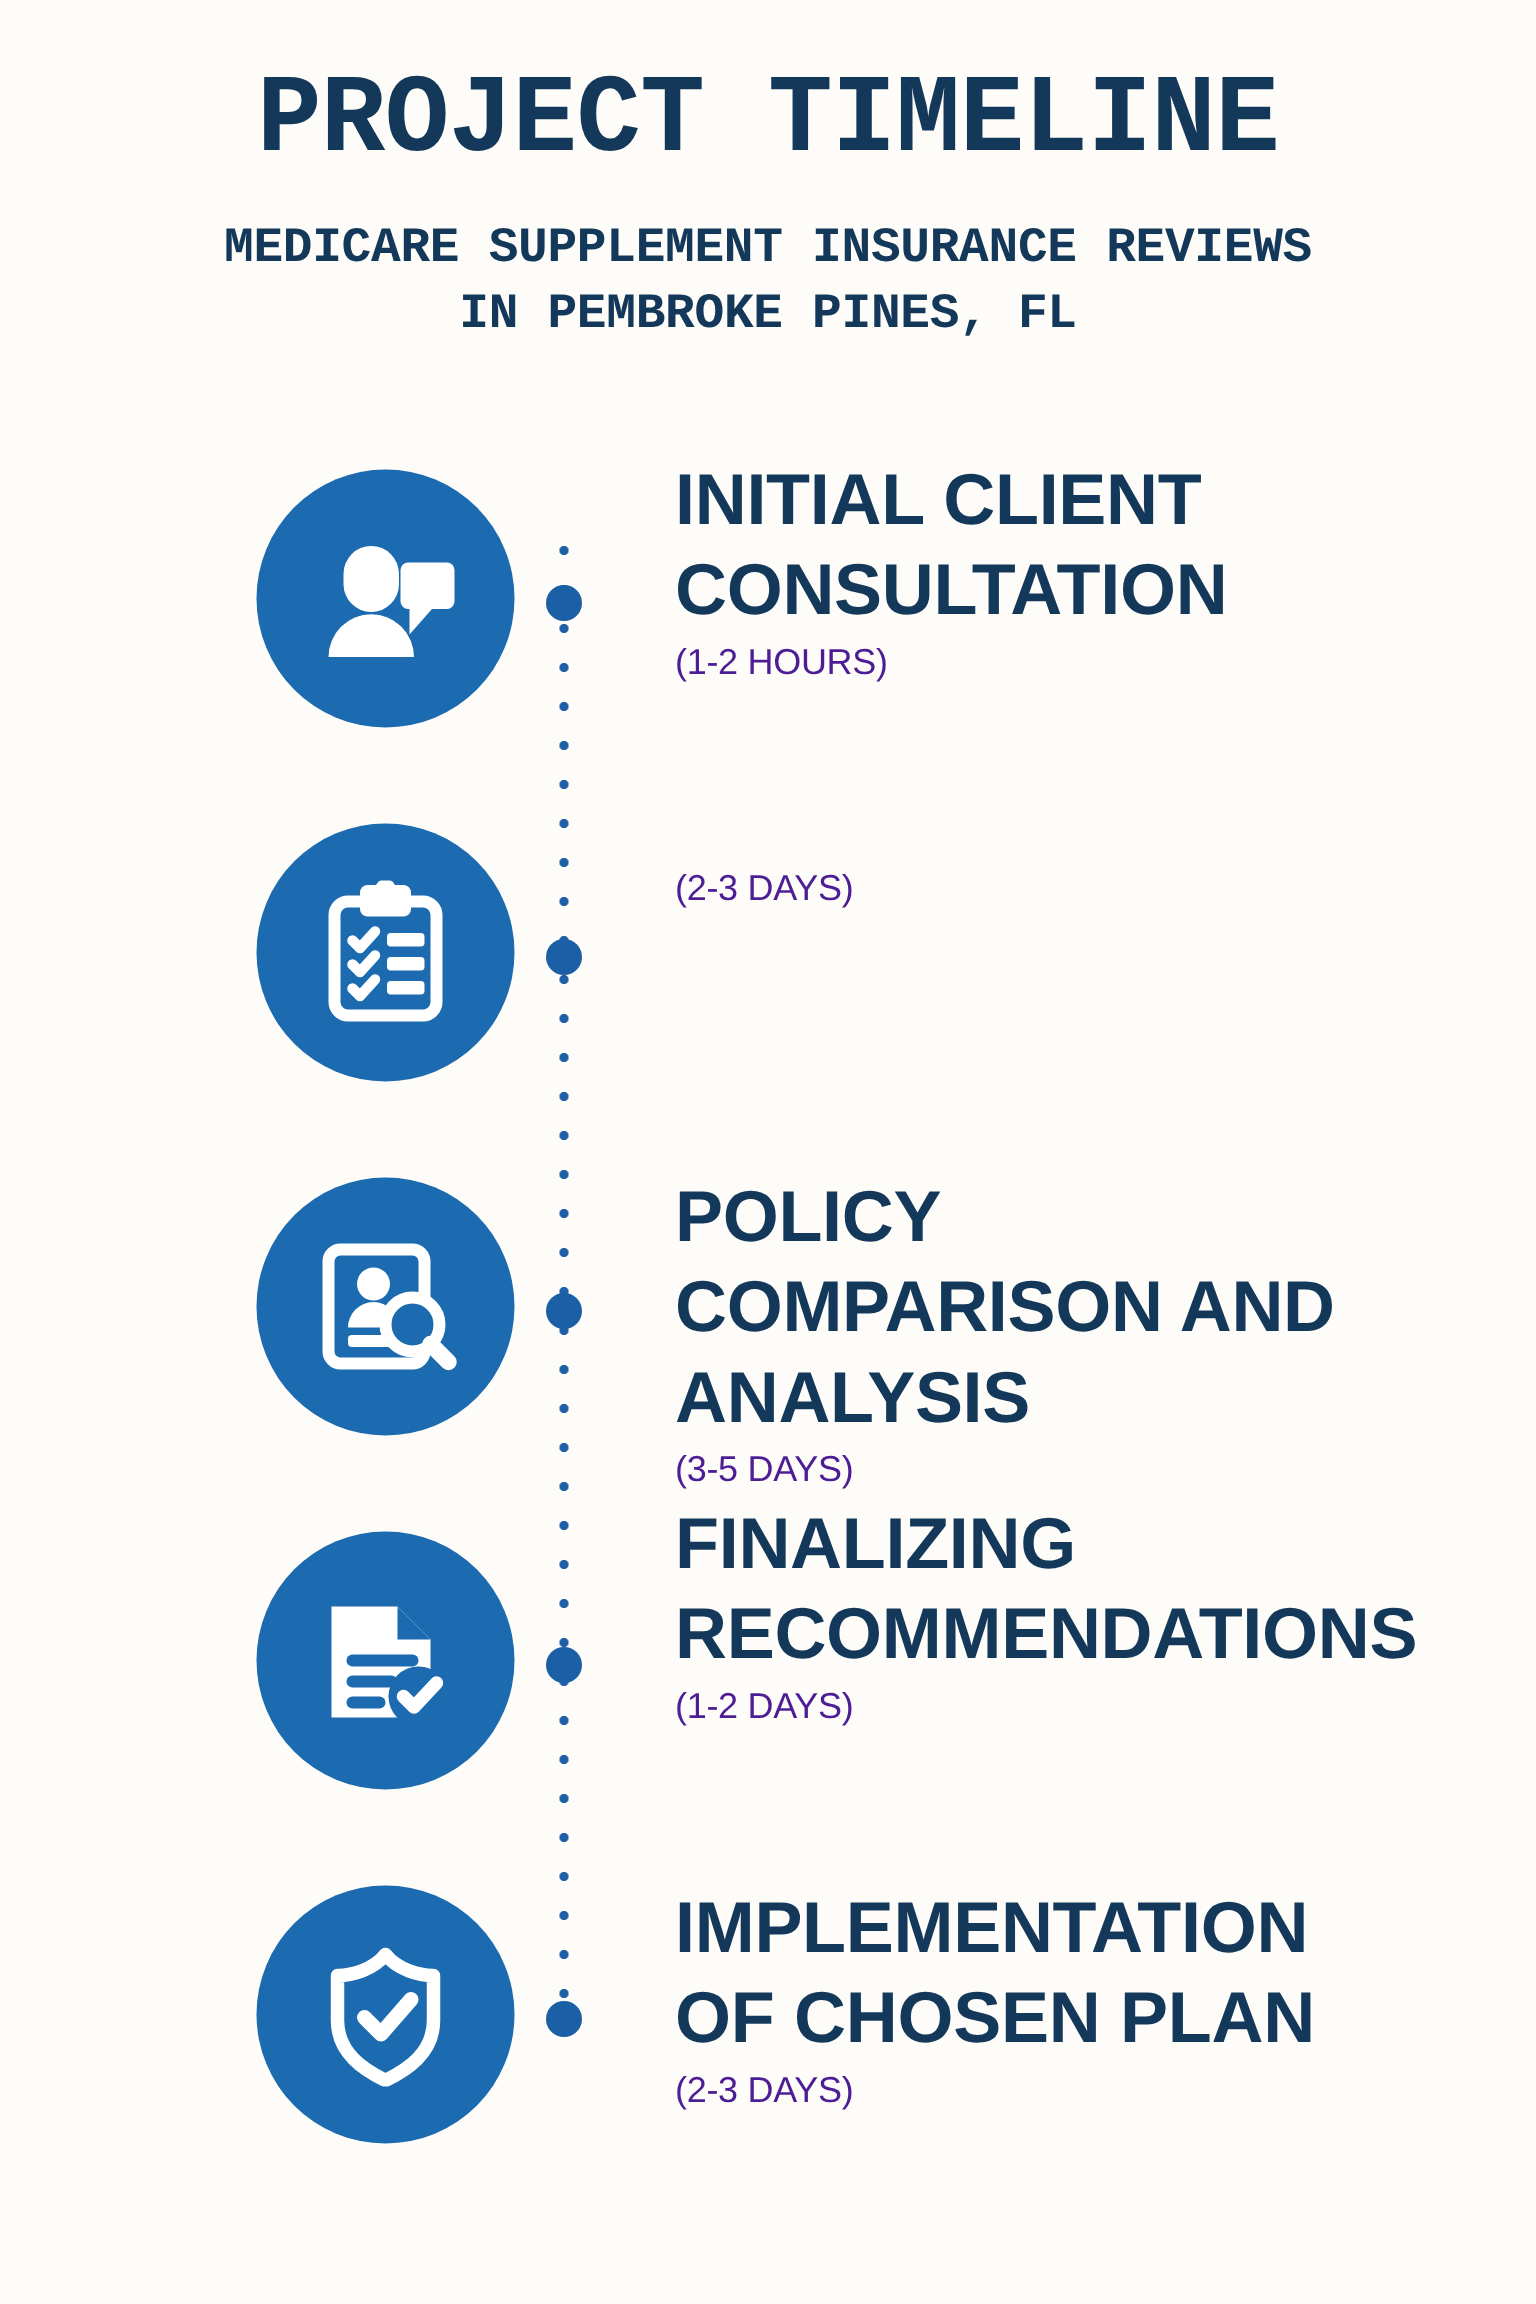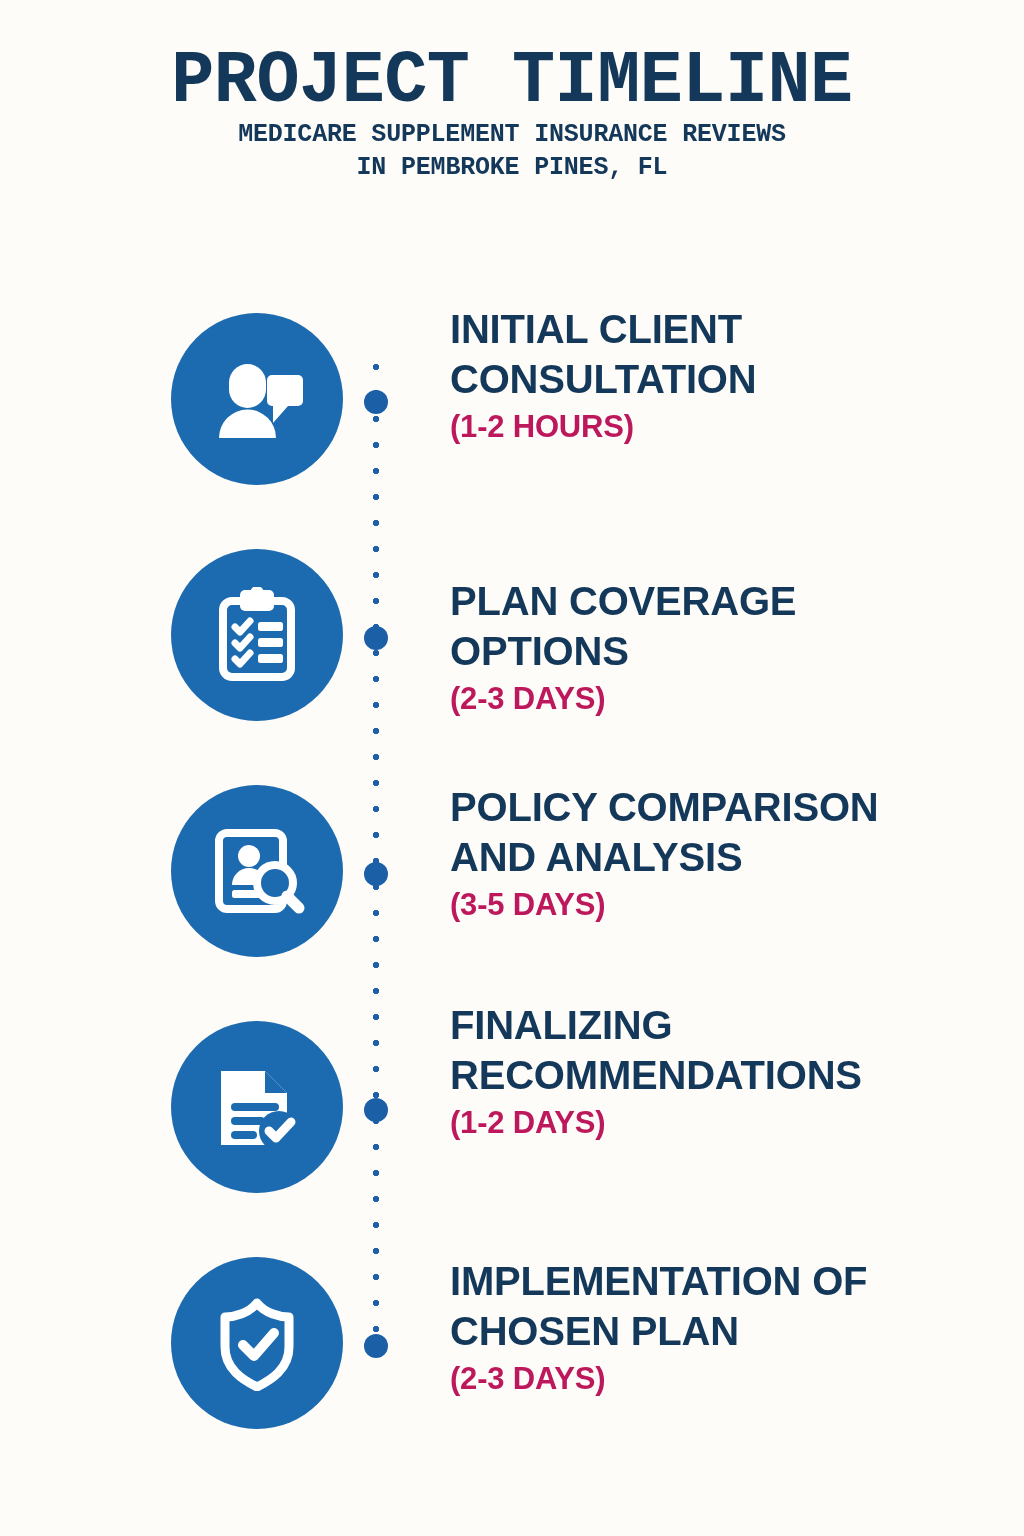--- a/index.html
+++ b/index.html
@@ -20,21 +20,22 @@
   .main-title {
     font-size:74px;
     font-weight:700;
     letter-spacing:-0.5px;
     color:#14385A;
     line-height:1.0;
     text-transform:uppercase;
     transform:scaleX(0.97);
   }
   .subtitle {
-    font-size:25px;
+    margin-top:26px;
+    font-size:33px;
     font-weight:700;
     line-height:1.33;
     color:#14385A;
     text-transform:uppercase;
     letter-spacing:-0.2px;
   }
 
   
   .timeline {
     position:absolute;
@@ -82,33 +83,33 @@
     border-radius:50%;
     background:#1B5FA6;
   }
 
   .copy {
     position:absolute;
     left:450px; top:14px;
     width:500px;
   }
   .copy .title {
-    font-size:40px;
+    font-size:48px;
     font-weight:700;
     line-height:1.26;
     color:#14385A;
     text-transform:uppercase;
     letter-spacing:-0.2px;
   }
   .copy .dur {
     margin-top:3px;
-    font-size:31px;
-    font-weight:700;
+    font-size:24px;
+    font-weight:400;
     line-height:1.2;
-    color:#be185d;
+    color:#4c1d95;
     text-transform:uppercase;
     letter-spacing:-0.2px;
   }
   
   .step.s0 .copy { top:12px; }
   .step.s1 .copy { top:48px; }
   .step.s2 .copy { top:18px; }
   .step.s3 .copy { top:0; }
   .step.s4 .copy { top:20px; }
 </style>
@@ -166,21 +167,20 @@
             <g fill="#FFFFFF">
               <rect x="49" y="35" width="25" height="9" rx="2.5"></rect>
               <rect x="49" y="51" width="25" height="9" rx="2.5"></rect>
               <rect x="49" y="67" width="25" height="9" rx="2.5"></rect>
             </g>
           </svg>
         </span>
       </div>
       <div class="node"></div>
       <div class="copy">
-        <div class="title">PLAN COVERAGE OPTIONS</div>
         <div class="dur">(2-3 DAYS)</div>
       </div>
     </div>
 
     <div class="step s2">
       <div class="badge">
         <span>
           <svg width="96" height="96" viewBox="0 0 96 96">
             <rect x="10" y="10" width="64" height="76" rx="8" fill="none" stroke="#FFFFFF" stroke-width="8"></rect>
             <circle cx="40" cy="33" r="11" fill="#FFFFFF"></circle>

